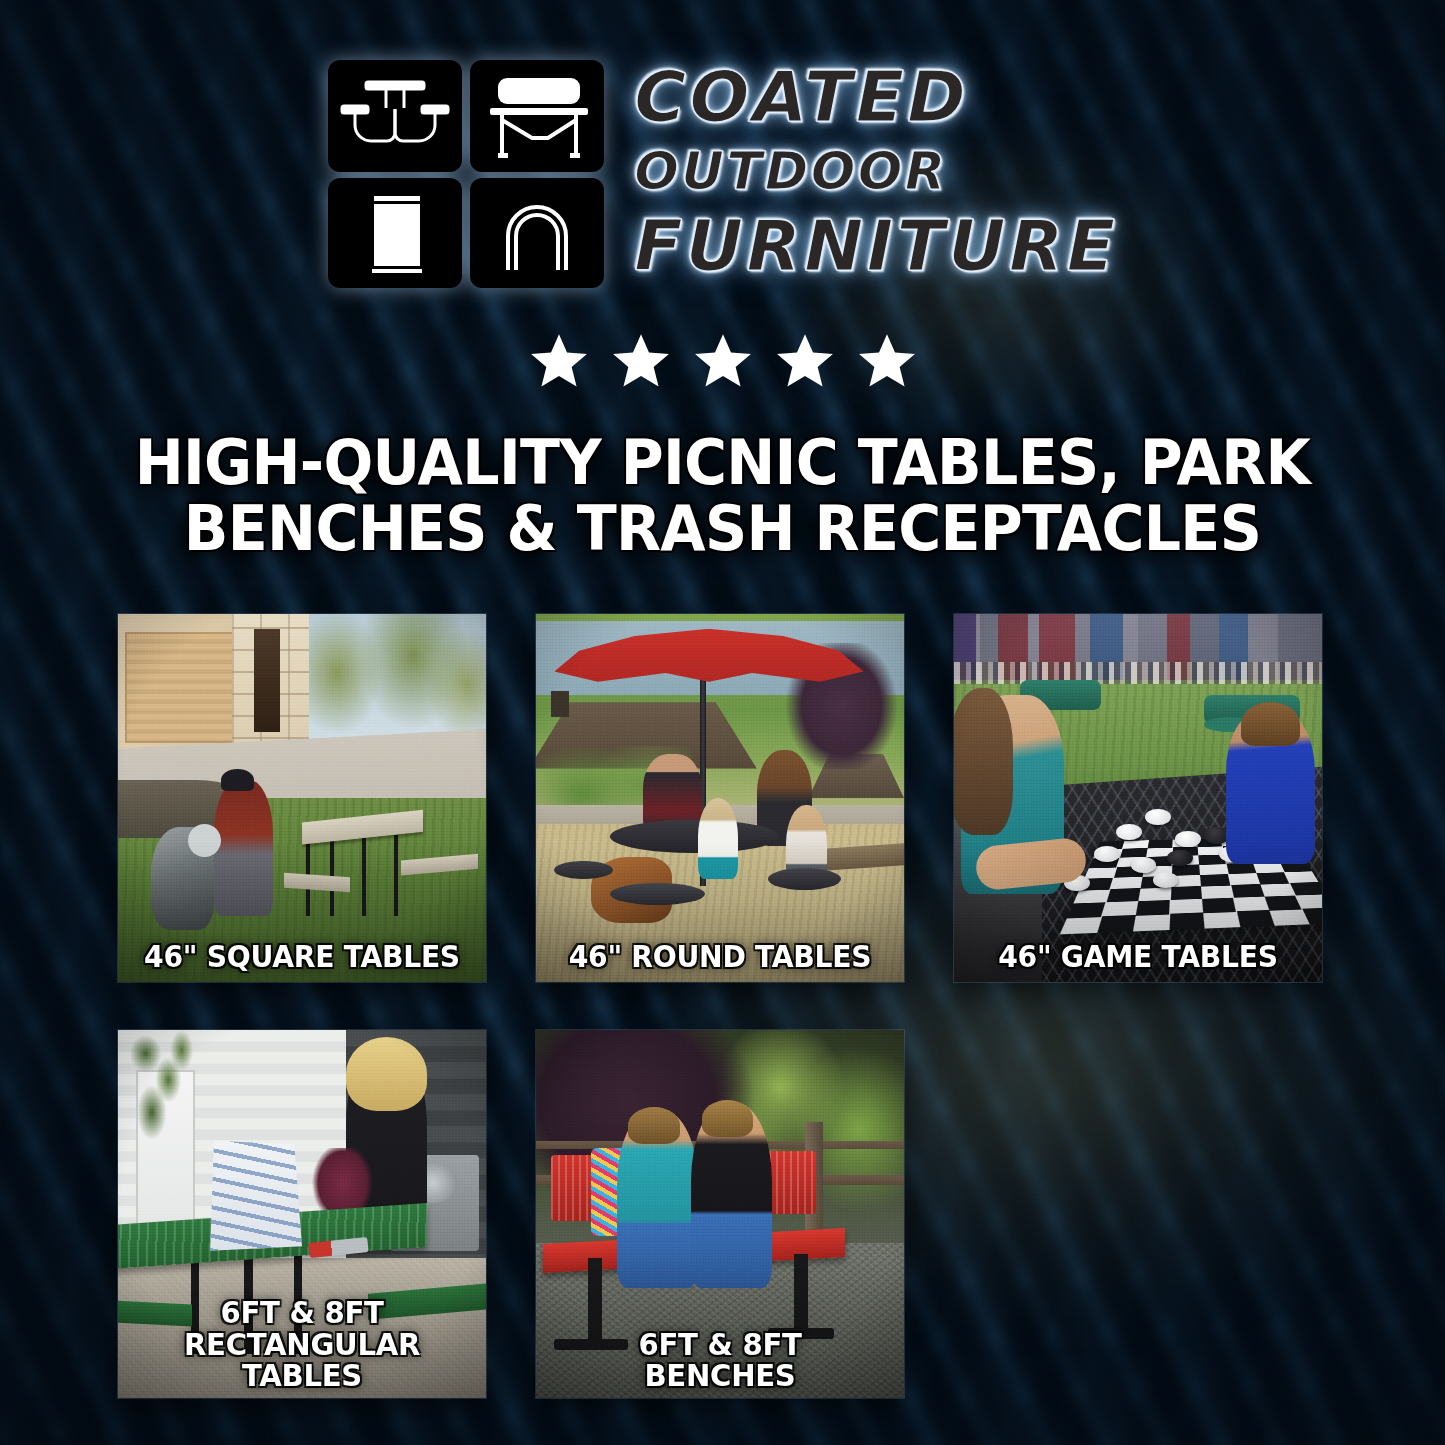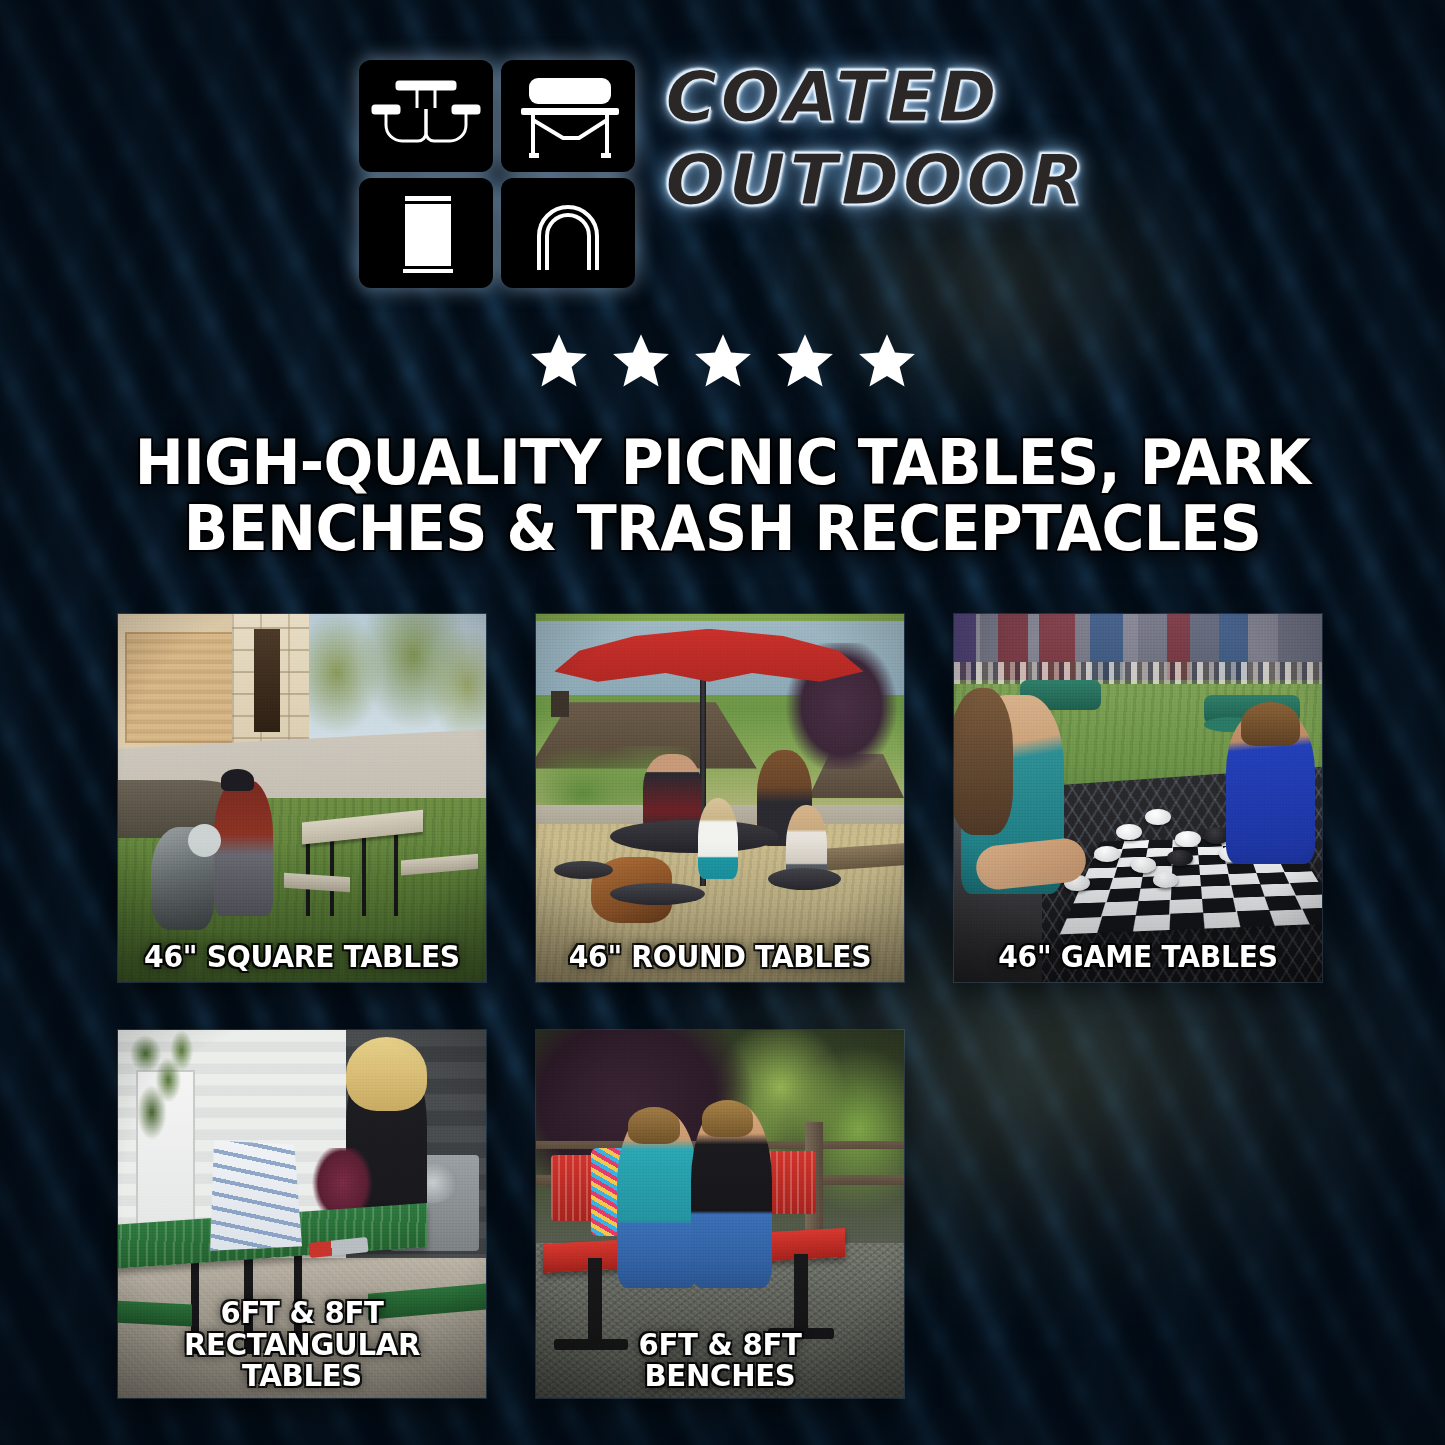--- a/index.html
+++ b/index.html
@@ -84,21 +84,21 @@
     text-shadow:
       0 0 1px #e9f3ff,
       1px 0 1px #dfeeff, -1px 0 1px #dfeeff,
       0 1px 1px #dfeeff, 0 -1px 1px #dfeeff,
       2px 2px 2px rgba(220,238,255,.9), -2px -2px 2px rgba(220,238,255,.9),
       0 0 9px rgba(198,228,255,.95), 0 0 20px rgba(150,200,245,.75),
       0 0 34px rgba(110,170,225,.5);
     -webkit-text-stroke:1.2px rgba(236,246,255,.92);
   }
   .logo-line.l1{ font-size:70px; }
-  .logo-line.l2{ font-size:70px; }
+  .logo-line.l2{ font-size:52px; }
   .logo-line.l3{ font-size:70px; }
 
   
   .stars{
     position:absolute; left:0; right:0; top:330px;
     display:flex; justify-content:center; align-items:center; gap:20px;
   }
   .star{ width:62px; height:62px; display:block; }
 
   
@@ -519,20 +519,21 @@
       </g>
 
       <g fill="none" stroke="#ffffff" stroke-width="4">
         <path d="M182 212 L182 178 a29 29 0 0 1 58 0 L240 212"></path>
         <path d="M190 212 L190 178 a21 21 0 0 1 42 0 L232 212"></path>
       </g>
     </svg>
     <div class="logo-text">
       <span class="logo-line l1">COATED</span>
       <span class="logo-line l2">OUTDOOR</span>
+      <span class="logo-line l3">FURNITURE</span>
     </div>
   </div>
 
   <div class="stars">
     <svg class="star" viewBox="0 0 24 24">
         <polygon points="12,1.6 15.1,8.7 22.8,9.3 16.9,14.3 18.8,21.9 12,17.8 5.2,21.9 7.1,14.3 1.2,9.3 8.9,8.7" fill="#ffffff"></polygon>
       </svg>
     <svg class="star" viewBox="0 0 24 24">
         <polygon points="12,1.6 15.1,8.7 22.8,9.3 16.9,14.3 18.8,21.9 12,17.8 5.2,21.9 7.1,14.3 1.2,9.3 8.9,8.7" fill="#ffffff"></polygon>
       </svg>

